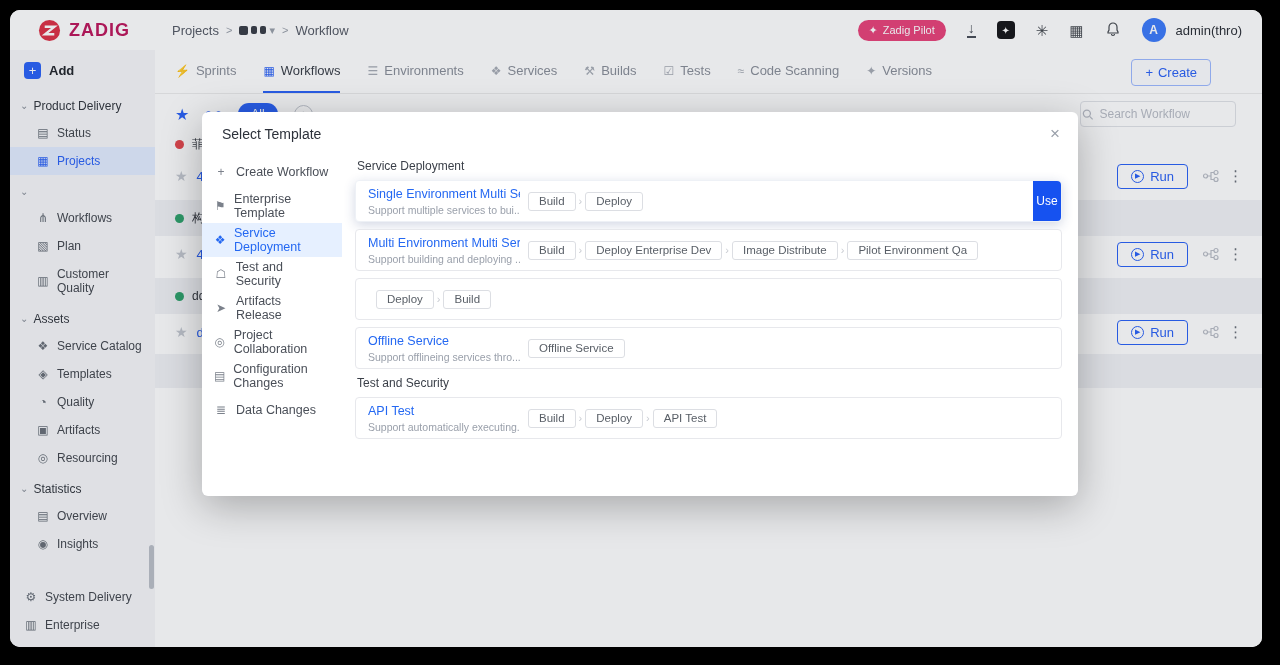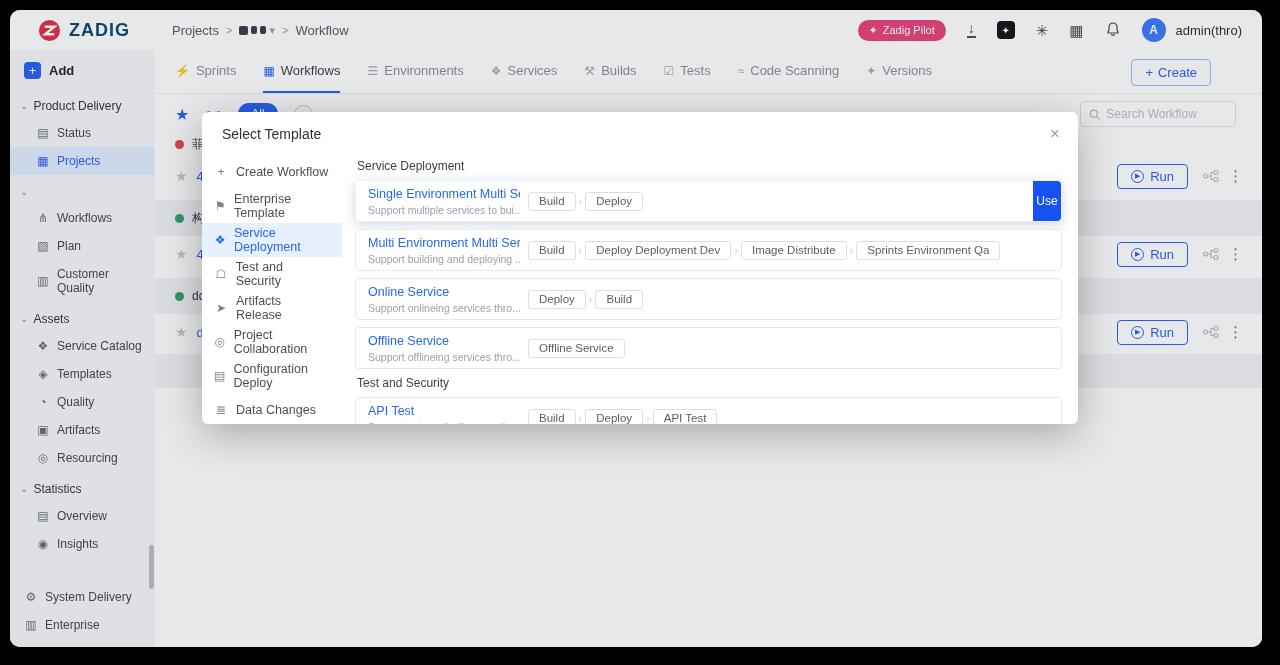--- a/index.html
+++ b/index.html
@@ -3,21 +3,21 @@
 <meta charset="utf-8">
 <style>
   * { margin:0; padding:0; box-sizing:border-box; }
   html,body { width:1280px; height:665px; }
   body { background:#000; font-family:"Liberation Sans", sans-serif; position:relative; overflow:hidden; }
   .app { position:absolute; left:10px; top:10px; width:1252px; height:637px; background:#fff; border-radius:10px; overflow:hidden; }
 
   
   .app-header { height:40px; display:flex; align-items:center; padding:0 20px 0 28px; background:#fff; position:relative; z-index:2; }
   .logo { display:flex; align-items:center; gap:8px; }
-  .logo-text { font-size:18px; font-weight:bold; letter-spacing:1px; color:#0c4a6e; }
+  .logo-text { font-size:18px; font-weight:bold; letter-spacing:1px; color:#be185d; }
   .breadcrumb { margin-left:42px; display:flex; align-items:center; gap:7px; font-size:13px; color:#565b66; }
   .crumb-sep { color:#9aa0aa; font-size:11px; }
   .proj-glyphs { display:flex; align-items:center; gap:3px; }
   .pg { width:9px; height:9px; background:#3a3f48; border-radius:2px; display:inline-block; }
   .pg.small { width:6px; height:8px; }
   .hdr-right { margin-left:auto; display:flex; align-items:center; gap:21px; }
   .pilot-pill { background:#e8437a; color:#fff; font-size:11px; border-radius:12px; padding:4px 11px; display:flex; align-items:center; gap:5px; cursor:pointer; }
   .dl-icon { font-size:14px; color:#4a4f58; border-bottom:2px solid #4a4f58; line-height:13px; padding:0 1px 1px; cursor:pointer; }
   .dark-badge { width:18px; height:18px; background:#17171a; border-radius:4px; color:#fff; font-size:10px; display:flex; align-items:center; justify-content:center; cursor:pointer; }
   .mono-ico { font-size:15px; color:#45494f; cursor:pointer; line-height:1; }
@@ -44,41 +44,41 @@
   .tab { display:flex; align-items:center; gap:6px; font-size:13px; color:#8a8f99; border-bottom:2px solid transparent; cursor:pointer; }
   .tab .t-ico { font-size:12px; color:#a7acb5; }
   .tab.active { color:#3a3f48; border-bottom-color:#2b62f6; }
   .tab.active .t-ico { color:#2b62f6; }
   .create-btn { position:absolute; right:51px; top:9px; border:1px solid #9db9ff; background:#fcfdff; color:#2b62f6; font-size:13px; border-radius:4px; padding:5px 13px; display:flex; align-items:center; gap:5px; cursor:pointer; }
   .filterbar { height:40px; display:flex; align-items:center; gap:16px; padding:0 20px; position:relative; }
   .f-star { color:#2b62f6; font-size:16px; cursor:pointer; }
   .f-pipe { cursor:pointer; display:flex; }
   .all-pill { background:#2b62f6; color:#fff; font-size:12px; border-radius:12px; padding:4px 13px; cursor:pointer; }
   .plus-circle { width:19px; height:19px; border:1px solid #c3c7cf; border-radius:50%; color:#9aa0aa; font-size:13px; display:flex; align-items:center; justify-content:center; cursor:pointer; }
-  .search-box { position:absolute; right:26px; top:7px; width:156px; height:26px; border:1px solid #e0e2e7; border-radius:4px; display:flex; align-items:center; padding:0 8px; gap:6px; background:#fff; }
+  .search-box { position:absolute; right:26px; top:7px; width:156px; height:26px; border:1px solid #e0e2e7; border-radius:4px; display:flex; align-items:center; padding:0 1px; gap:6px; background:#fff; }
   .search-box input { border:none; outline:none; width:100%; font-size:12px; color:#555; font-family:"Liberation Sans", sans-serif; }
   .search-box input::placeholder { color:#b9bdc6; }
 
   
   .list { position:absolute; top:84px; left:0; right:0; bottom:0; }
   .lrow { position:absolute; left:0; right:0; display:flex; align-items:center; padding:0 20px; }
   .lrow.band { background:#f1f2f5; }
   .dot { width:9px; height:9px; border-radius:50%; display:inline-block; margin-right:8px; flex:none; }
   .dot.red { background:#e5484d; } .dot.green { background:#2fa36c; }
   .proj-label { font-size:12px; color:#33373e; }
   .wf-star { color:#c6cad2; font-size:14px; margin-right:9px; cursor:pointer; }
   .wf-name { color:#2b62f6; font-size:13px; cursor:pointer; }
   .run-btn { position:absolute; right:74px; border:1px solid #2b62f6; color:#2b62f6; background:#fff; border-radius:4px; padding:4px 13px; font-size:13px; display:flex; align-items:center; gap:6px; cursor:pointer; }
   .play-circ { width:13px; height:13px; border:1px solid currentColor; border-radius:50%; display:inline-flex; align-items:center; justify-content:center; font-size:7px; }
   .node-ico { position:absolute; right:42px; display:flex; cursor:pointer; }
   .more-ico { position:absolute; right:18px; color:#6a7079; font-size:15px; cursor:pointer; letter-spacing:1px; }
 
   
   .mask { position:absolute; inset:0; background:rgba(20,28,45,0.10); z-index:10; }
-  .modal { position:absolute; left:192px; top:102px; width:876px; height:312px; background:#fff; border-radius:6px; box-shadow:0 10px 40px rgba(0,0,0,0.28); z-index:20; display:flex; flex-direction:column; overflow:hidden; }
+  .modal { position:absolute; left:192px; top:102px; width:876px; height:384px; background:#fff; border-radius:6px; box-shadow:0 10px 40px rgba(0,0,0,0.28); z-index:20; display:flex; flex-direction:column; overflow:hidden; }
   .modal-header { display:flex; justify-content:space-between; align-items:center; padding:13px 18px 9px 20px; }
   .modal-title { font-size:14px; color:#2c313a; }
   .modal-close { color:#9aa0aa; font-size:17px; cursor:pointer; line-height:1; }
   .modal-body { flex:1; display:flex; overflow:hidden; }
   .m-nav { width:140px; padding-top:4px; flex:none; }
   .m-nav-item { height:34px; display:flex; align-items:center; gap:8px; padding:0 12px; font-size:12.5px; color:#4a4f58; cursor:pointer; }
   .m-nav-item .n-ico { font-size:12px; color:#7b818b; width:14px; text-align:center; }
   .m-nav-item.active { background:#e6f0ff; color:#2468f2; }
   .m-nav-item.active .n-ico { color:#2468f2; }
   .m-content { flex:1; padding:4px 16px 0 13px; overflow:hidden; }
@@ -383,21 +383,21 @@
         <div class="m-nav-item">
           <span class="n-ico">➤</span>
           <span>Artifacts Release</span>
         </div>
         <div class="m-nav-item">
           <span class="n-ico">◎</span>
           <span>Project Collaboration</span>
         </div>
         <div class="m-nav-item">
           <span class="n-ico">▤</span>
-          <span>Configuration Deploy</span>
+          <span>Configuration Changes</span>
         </div>
         <div class="m-nav-item">
           <span class="n-ico">≣</span>
           <span>Data Changes</span>
         </div>
       </div>
 
       <div class="m-content">
         <div class="m-sec-h">Service Deployment</div>
 
@@ -415,33 +415,29 @@
         </div>
 
         <div class="m-card">
           <div class="m-info">
             <div class="m-title">Multi Environment Multi Service ...</div>
             <div class="m-desc">Support building and deploying ...</div>
           </div>
           <div class="m-tags">
             <span class="m-tag">Build</span>
             <span class="tsep">›</span>
-            <span class="m-tag">Deploy Deployment Dev</span>
+            <span class="m-tag">Deploy Enterprise Dev</span>
             <span class="tsep">›</span>
             <span class="m-tag">Image Distribute</span>
             <span class="tsep">›</span>
-            <span class="m-tag">Sprints Environment Qa</span>
+            <span class="m-tag">Pilot Environment Qa</span>
           </div>
         </div>
 
         <div class="m-card">
-          <div class="m-info">
-            <div class="m-title">Online Service</div>
-            <div class="m-desc">Support onlineing services thro...</div>
-          </div>
           <div class="m-tags">
             <span class="m-tag">Deploy</span>
             <span class="tsep">›</span>
             <span class="m-tag">Build</span>
           </div>
         </div>
 
         <div class="m-card">
           <div class="m-info">
             <div class="m-title">Offline Service</div>

